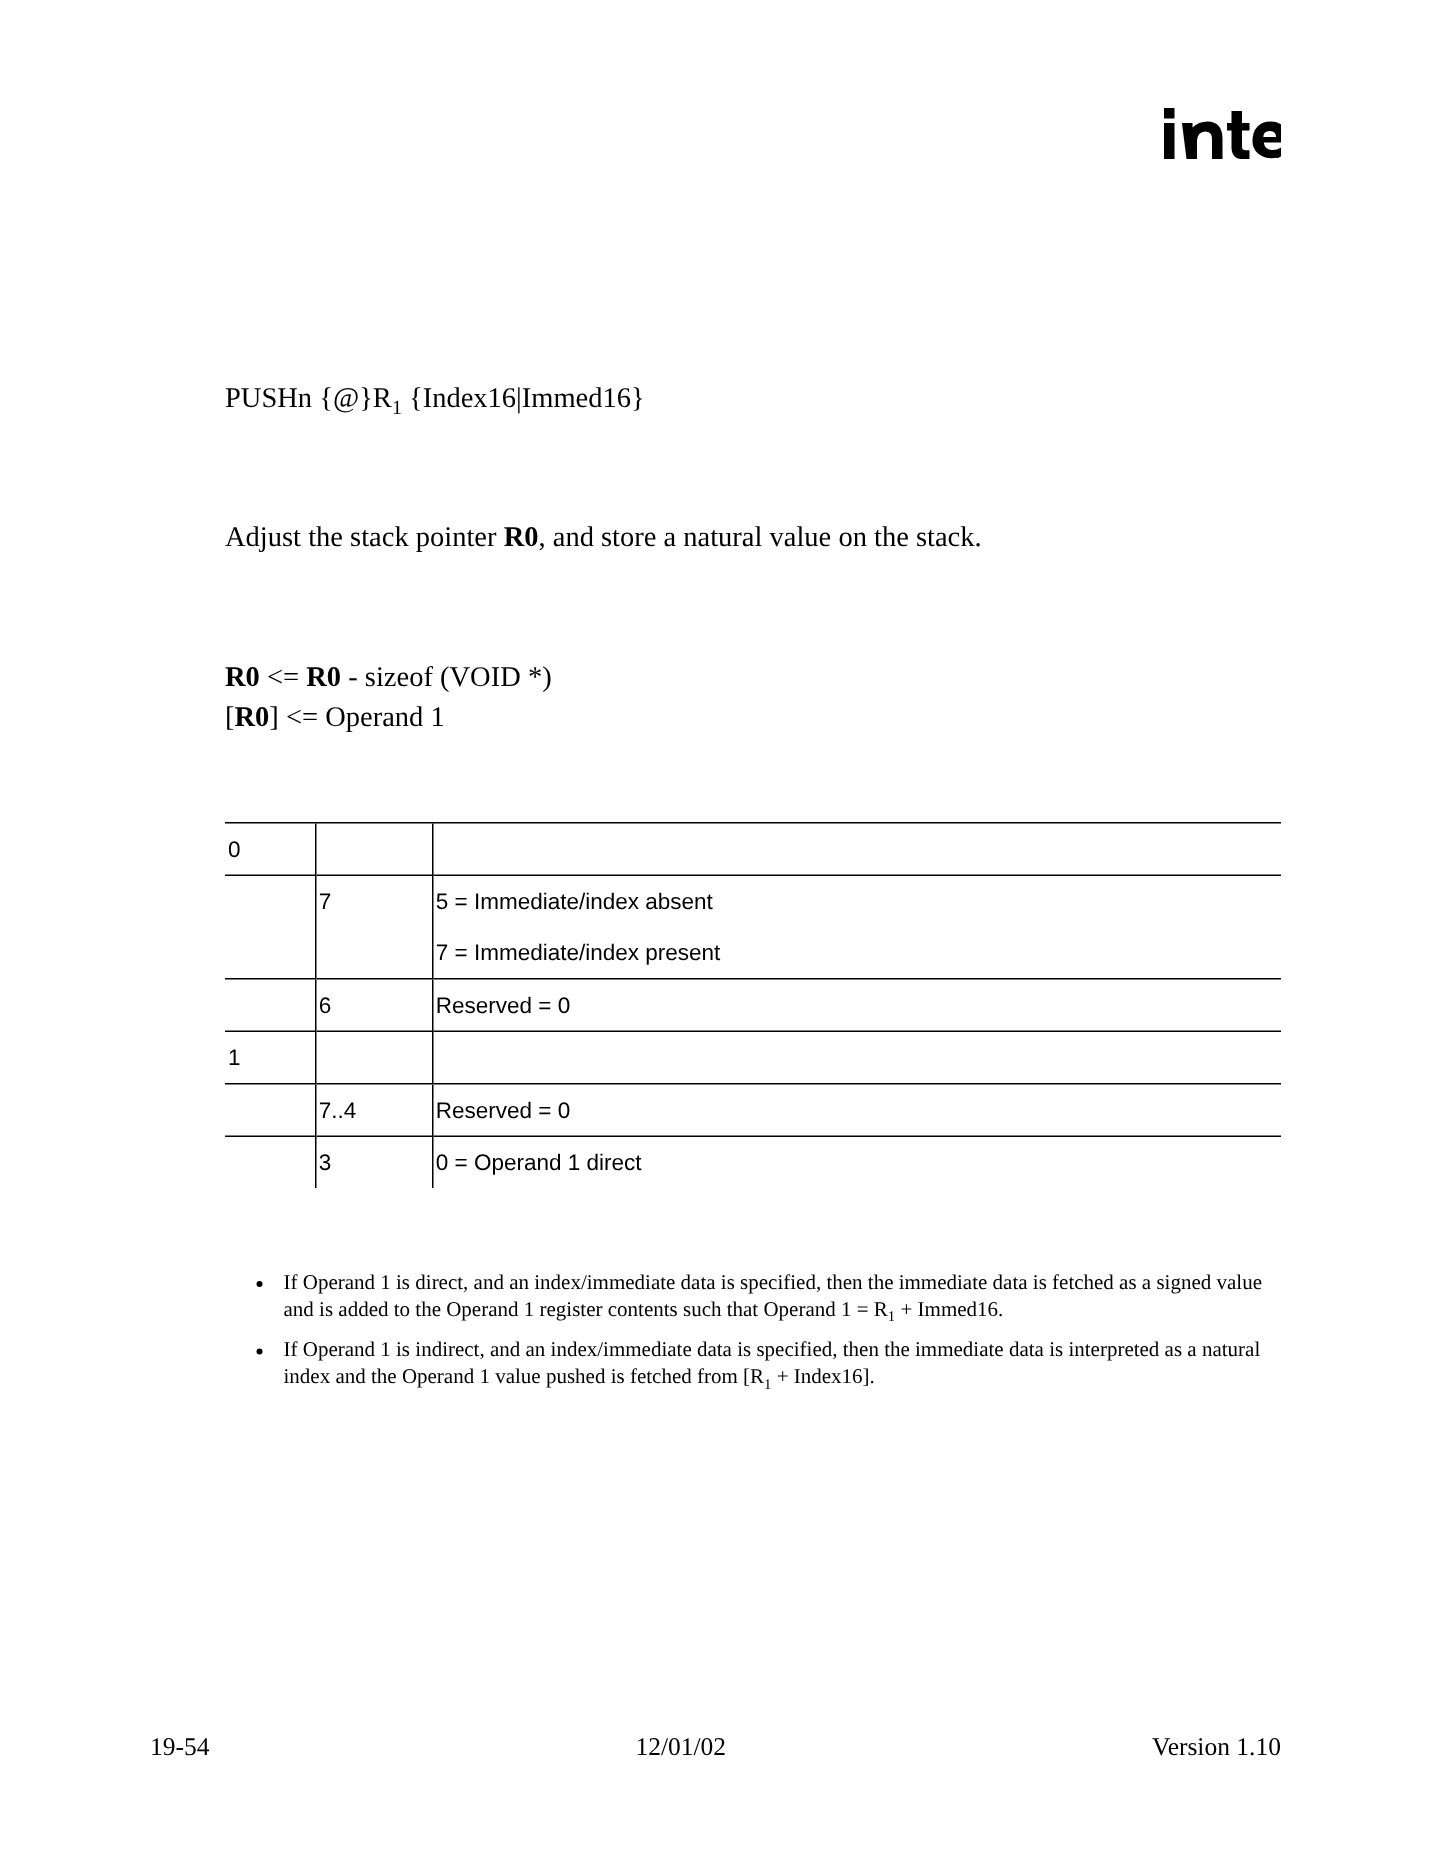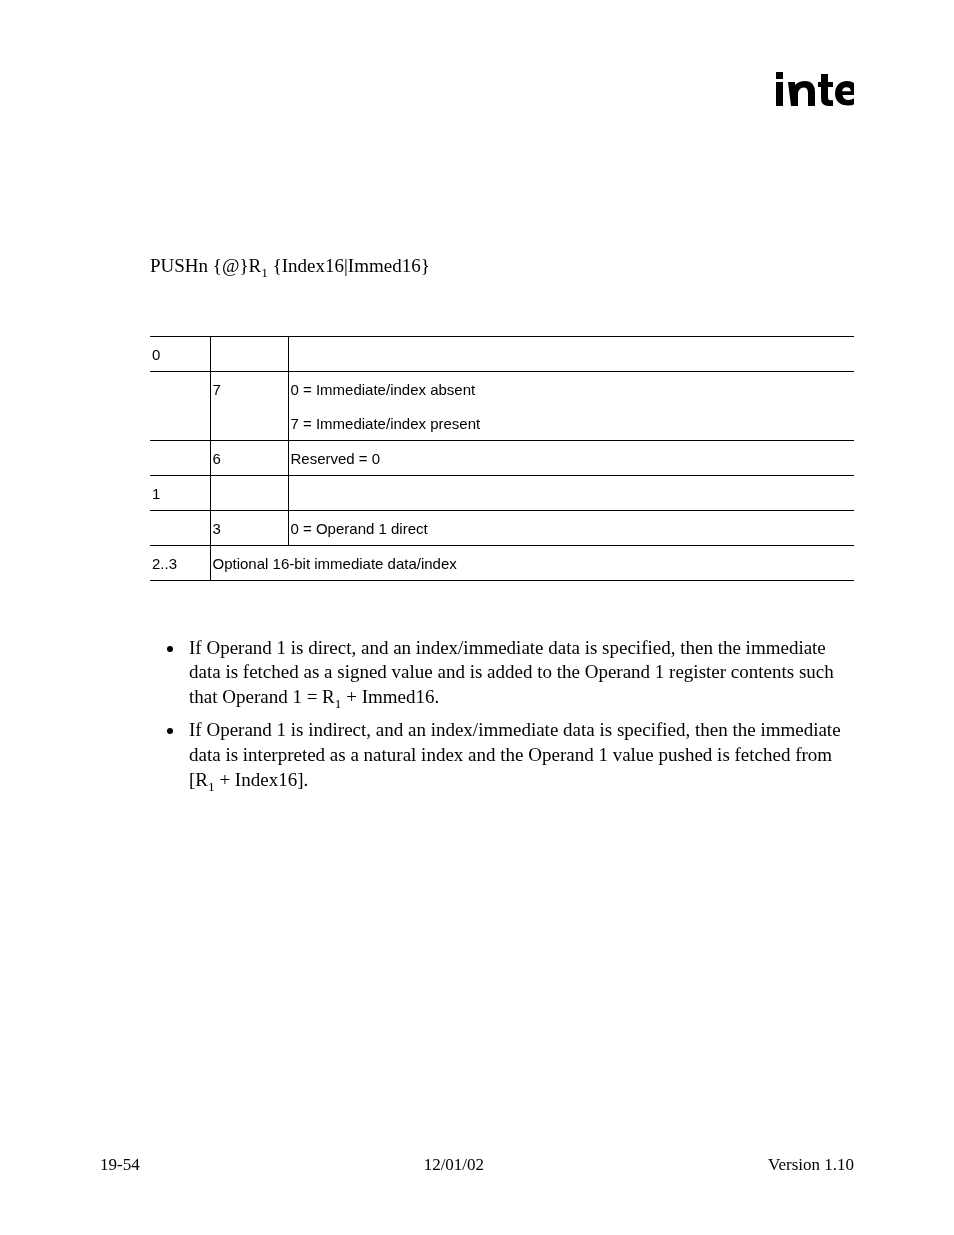--- a/index.html
+++ b/index.html
@@ -63,21 +63,21 @@
   }
   td.byte-col, td.bits-col {
     border-right: 1px solid #000;
   }
   tr.header-row td { border-top: none; }
   tr.no-top td { border-top: none; }
   tr.no-top td.desc-col { border-top: none; }
   tr.last td { border-bottom: 1px solid #000; }
   .bullets {
     margin-top: 55px;
-    font-size: 19px;
+    font-size: 14px;
     padding-left: 35px;
     line-height: 1.3;
   }
   .bullets li { margin-bottom: 6px; padding-left: 4px; }
   .footer {
     position: absolute;
     bottom: 60px;
     left: 100px;
     right: 100px;
     font-size: 17px;
@@ -101,63 +101,71 @@
         <rect x="2" y="0" width="7" height="7"></rect>
       </g>
       <circle cx="78" cy="32" r="1.1" fill="none" stroke="#000" stroke-width="0.5"></circle>
     </svg>
   </div>
 
   <div class="syntax">
     <span>PUSHn {@}R</span><span class="sub">1</span><span> {Index16|Immed16}</span>
   </div>
 
+  <div class="desc">
+    <span>Adjust the stack pointer </span><b>R0</b><span>, and store a natural value on the stack.</span>
+  </div>
 
+  <div class="op">
+    <b>R0</b><span> &lt;= </span><b>R0</b><span> - sizeof (VOID *)</span><br>
+    <span>[</span><b>R0</b><span>] &lt;= Operand 1</span>
+  </div>
 
   <div class="table-wrap">
     <table id="enc-table">
       <colgroup>
           <col class="c-byte">
           <col class="c-bits">
           <col class="c-desc">
         </colgroup>
       <tbody>
           <tr class="header-row">
             <td class="byte-col">0</td>
             <td class="bits-col"></td>
             <td class="desc-col"></td>
           </tr>
           <tr>
             <td class="byte-col"></td>
             <td class="bits-col">7</td>
-            <td class="desc-col">0 = Immediate/index absent</td>
+            <td class="desc-col">5 = Immediate/index absent</td>
           </tr>
           <tr class="no-top">
             <td class="byte-col" style="border-top: none;"></td>
             <td class="bits-col" style="border-top: none;"></td>
             <td class="desc-col" style="border-top: none;">7 = Immediate/index present</td>
           </tr>
           <tr>
             <td class="byte-col"></td>
             <td class="bits-col">6</td>
             <td class="desc-col">Reserved = 0</td>
           </tr>
           <tr>
             <td class="byte-col">1</td>
             <td class="bits-col"></td>
             <td class="desc-col"></td>
           </tr>
           <tr>
             <td class="byte-col"></td>
+            <td class="bits-col">7..4</td>
+            <td class="desc-col">Reserved = 0</td>
+          </tr>
+          <tr>
+            <td class="byte-col"></td>
             <td class="bits-col">3</td>
             <td class="desc-col">0 = Operand 1 direct</td>
-          </tr>
-          <tr class="last">
-            <td class="byte-col">2..3</td>
-            <td colspan="2">Optional 16-bit immediate data/index</td>
           </tr>
         </tbody>
     </table>
   </div>
 
   <ul class="bullets">
     <li>
       <span>If Operand 1 is direct, and an index/immediate data is specified, then the immediate data is fetched as a signed value and is added to the Operand 1 register contents such that Operand 1 = R</span><span class="sub">1</span><span> + Immed16.</span>
     </li>
     <li>

